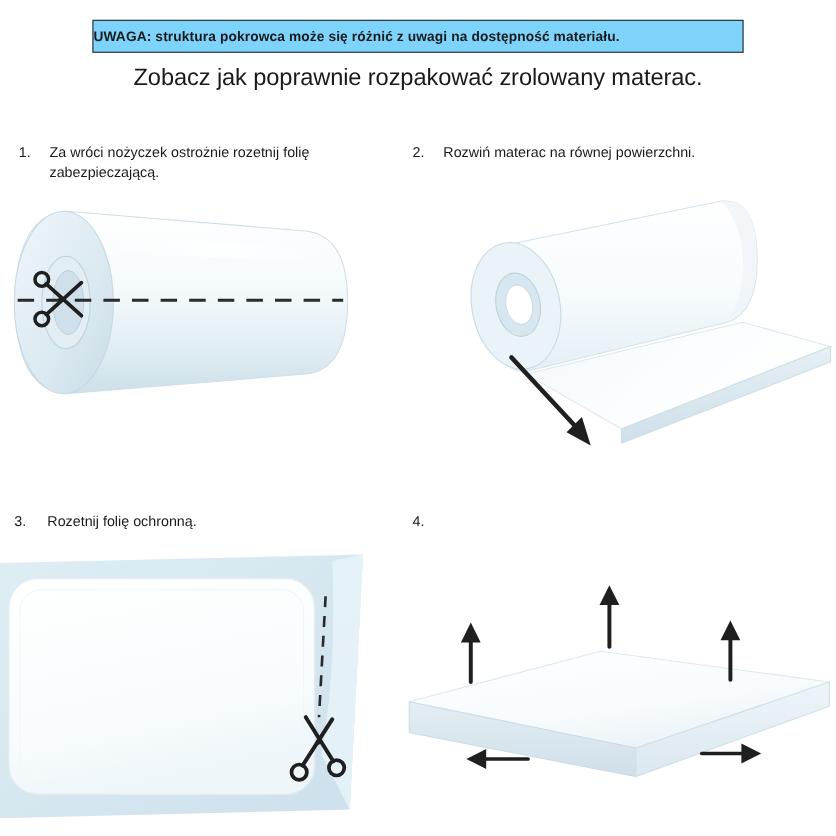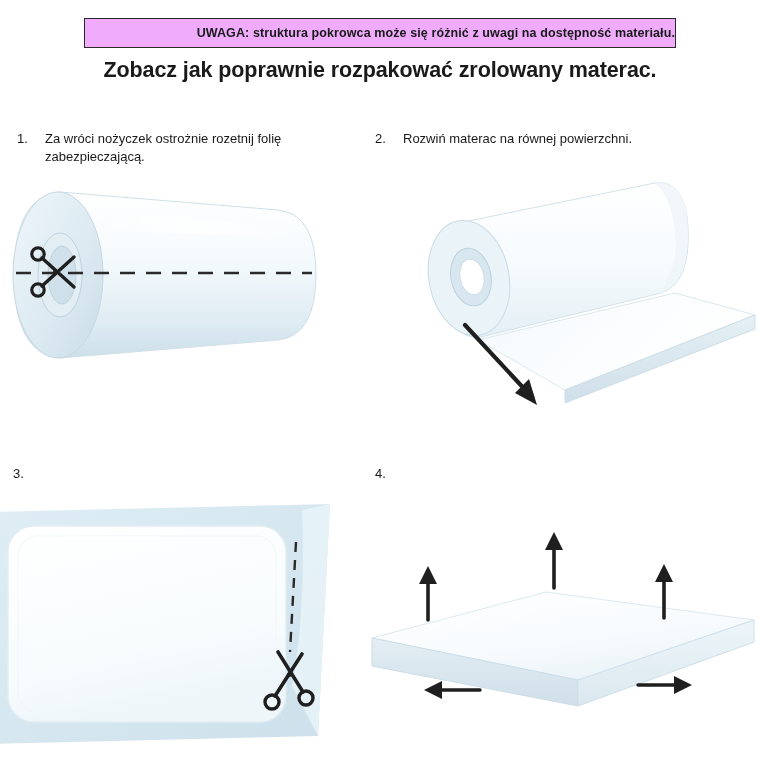--- a/index.html
+++ b/index.html
@@ -18,42 +18,42 @@
 
   
   .notice {
     position: absolute;
     left: 84px;
     top: 18px;
     width: 592px;
     height: 30px;
     box-sizing: border-box;
     border: 1.5px solid #2b2b2b;
-    background: #f0abfc;
+    background: #7dd3fc;
     display: flex;
     align-items: center;
-    justify-content: flex-end;
+    justify-content: flex-start;
   }
   .notice-text {
     font-size: 12.5px;
     font-weight: bold;
     letter-spacing: 0.1px;
     text-align: center;
     white-space: nowrap;
   }
 
   
   .main-title {
     position: absolute;
     left: 0;
     top: 58px;
     width: 760px;
     text-align: center;
     font-size: 21.5px;
-    font-weight: bold;
+    font-weight: normal;
     letter-spacing: -0.1px;
   }
 
   
   .step {
     position: absolute;
   }
   .step-head {
     display: flex;
     align-items: flex-start;
@@ -109,20 +109,21 @@
 <div class="step" id="step2">
   <div class="step-head">
     <span class="step-num">2.</span>
     <span class="step-text">Rozwiń materac na równej powierzchni.</span>
   </div>
 </div>
 
 <div class="step" id="step3">
   <div class="step-head">
     <span class="step-num">3.</span>
+    <span class="step-text">Rozetnij folię ochronną.</span>
   </div>
 </div>
 
 <div class="step" id="step4">
   <div class="step-head">
     <span class="step-num">4.</span>
   </div>
 </div>
 
 <div class="illus" id="illus1">

